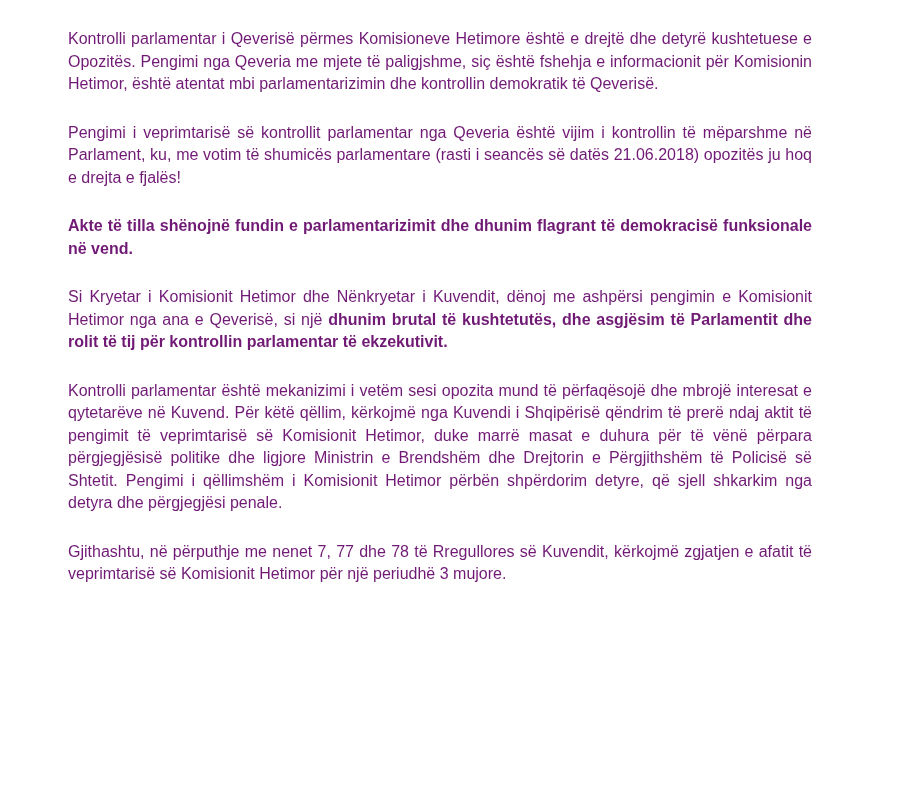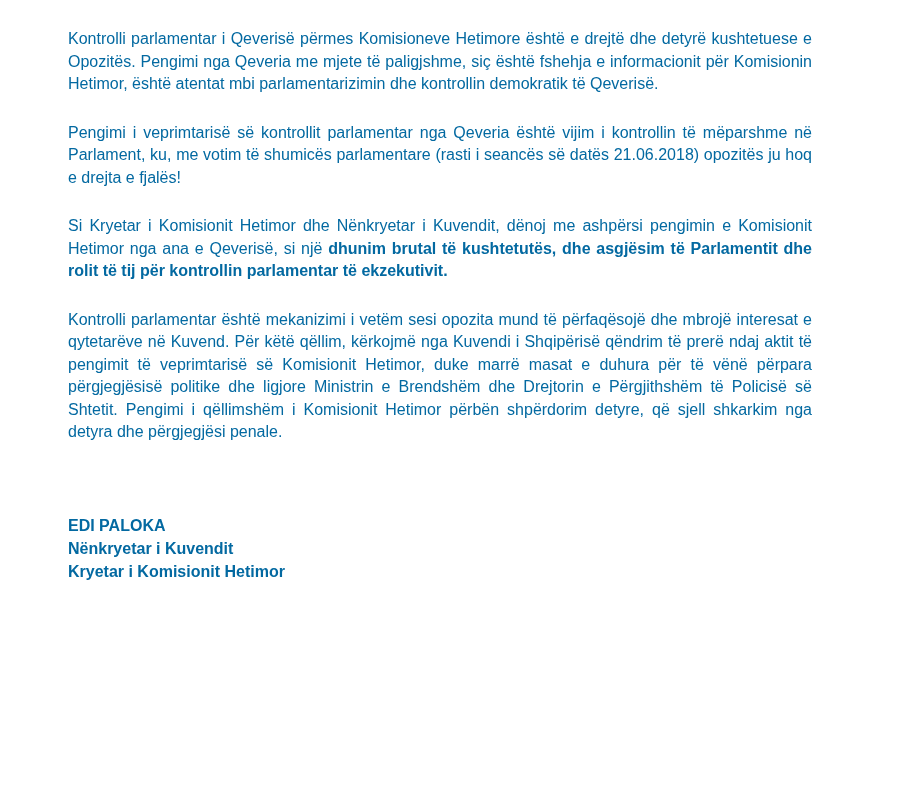--- a/index.html
+++ b/index.html
@@ -14,21 +14,21 @@
     position: relative;
   }
   .doc {
     position: absolute;
     left: 68px;
     top: 28px;
     width: 744px;
     font-family: "Liberation Sans", sans-serif;
     font-size: 16px;
     line-height: 22.5px;
-    color: #0369a1;
+    color: #701a75;
     -webkit-font-smoothing: antialiased;
   }
   .para {
     margin: 0 0 26px 0;
     text-align: justify;
   }
   .bold { font-weight: 700; }
   .italic { }
   .signature {
     margin-top: 70px;
@@ -38,24 +38,21 @@
   }
 </style>
 </head>
 <body>
 
 <div class="doc">
   <p class="para"><span>Kontrolli parlamentar i Qeverisë përmes Komisioneve Hetimore është e drejtë dhe detyrë kushtetuese e Opozitës. Pengimi nga Qeveria me mjete të paligjshme, siç është fshehja e informacionit për Komisionin Hetimor, është atentat mbi parlamentarizimin dhe kontrollin demokratik të Qeverisë.</span></p>
 
   <p class="para"><span>Pengimi i veprimtarisë së kontrollit parlamentar nga Qeveria është vijim i kontrollin të mëparshme në Parlament, ku, me votim të shumicës parlamentare </span><span class="italic">(rasti i seancës së datës 21.06.2018)</span><span> opozitës ju hoq e drejta e fjalës!</span></p>
 
+  <p class="para bold"><span>Akte të tilla shënojnë fundin e parlamentarizimit dhe dhunim flagrant të demokracisë funksionale në vend.</span></p>
 
   <p class="para"><span>Si Kryetar i Komisionit Hetimor dhe Nënkryetar i Kuvendit, dënoj me ashpërsi pengimin e Komisionit Hetimor nga ana e Qeverisë, si një </span><span class="bold">dhunim brutal të kushtetutës, dhe asgjësim të Parlamentit dhe rolit të tij për kontrollin parlamentar të ekzekutivit.</span></p>
 
   <p class="para"><span>Kontrolli parlamentar është mekanizimi i vetëm sesi opozita mund të përfaqësojë dhe mbrojë interesat e qytetarëve në Kuvend. Për këtë qëllim, kërkojmë nga Kuvendi i Shqipërisë qëndrim të prerë ndaj aktit të pengimit të veprimtarisë së Komisionit Hetimor, duke marrë masat e duhura për të vënë përpara përgjegjësisë politike dhe ligjore Ministrin e Brendshëm dhe Drejtorin e Përgjithshëm të Policisë së Shtetit. Pengimi i qëllimshëm i Komisionit Hetimor përbën shpërdorim detyre, që sjell shkarkim nga detyra dhe përgjegjësi penale.</span></p>
 
+  <p class="para"><span>Gjithashtu, në përputhje me nenet 7, 77 dhe 78 të Rregullores së Kuvendit, kërkojmë zgjatjen e afatit të veprimtarisë së Komisionit Hetimor për një periudhë 3 mujore.</span></p>
 
-  <div class="signature">
-    <div>EDI PALOKA</div>
-    <div>Nënkryetar i Kuvendit</div>
-    <div>Kryetar i Komisionit Hetimor</div>
-  </div>
 </div>
 
 </body></html>

